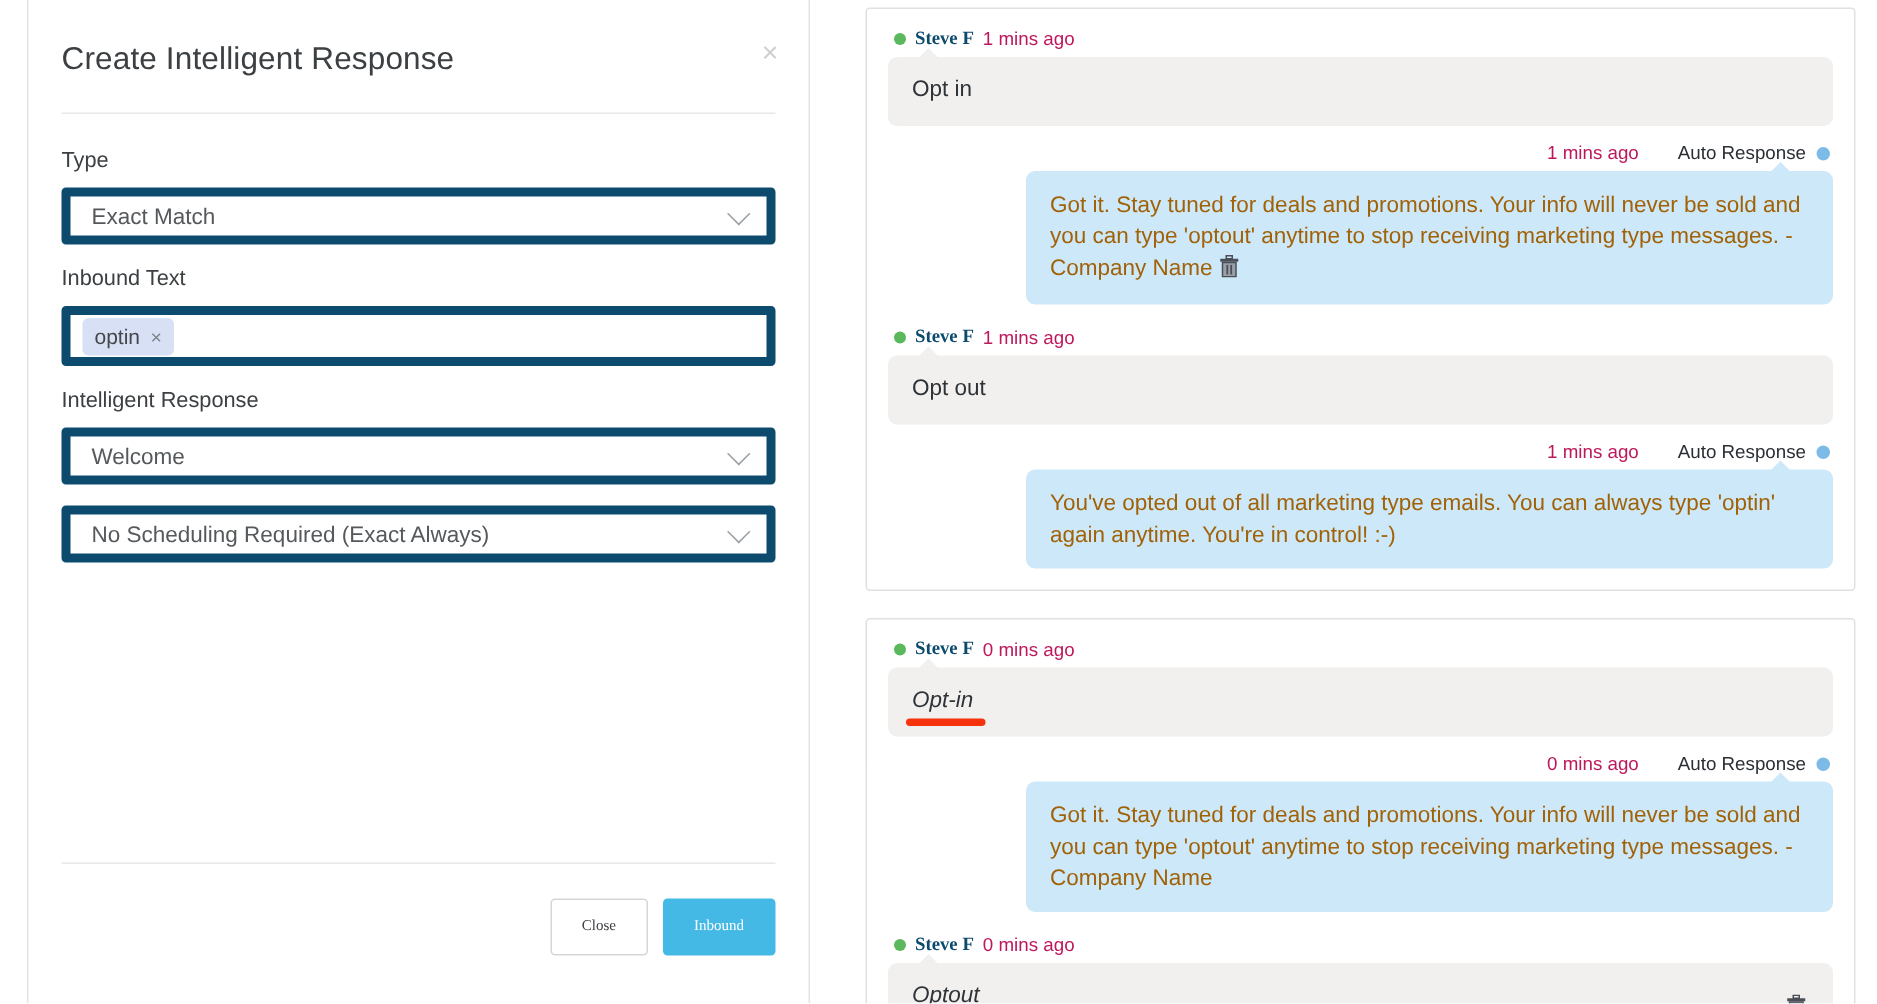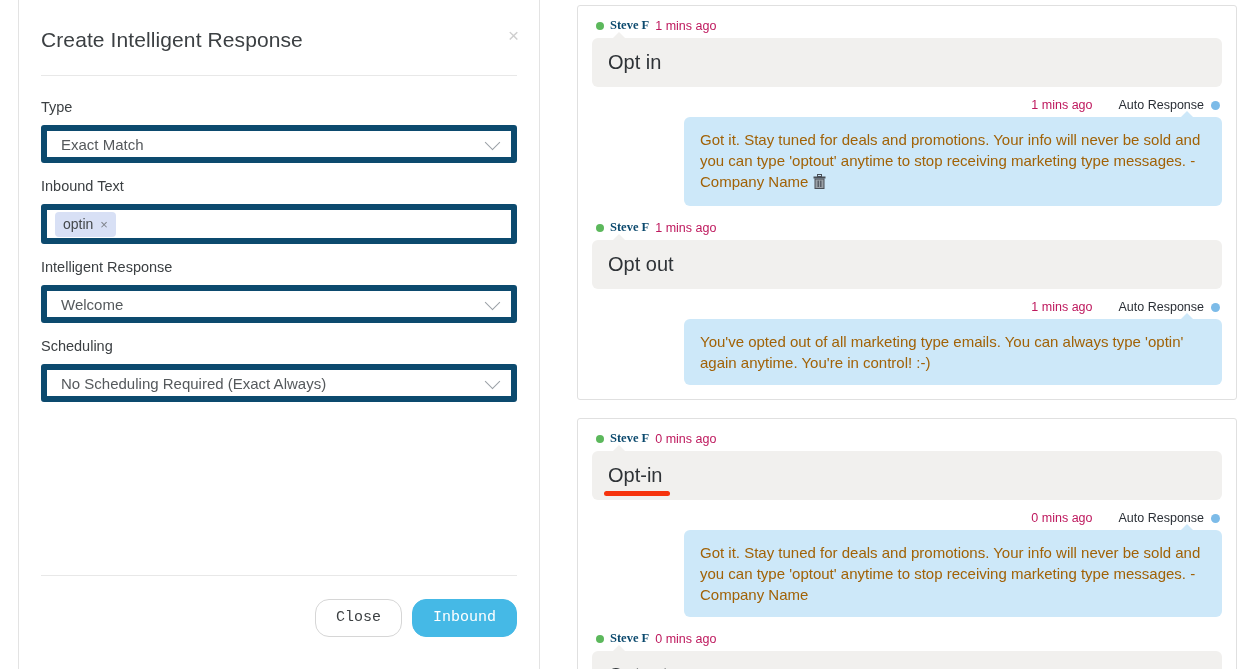--- a/index.html
+++ b/index.html
@@ -80,22 +80,22 @@
 
   .modal-footer-rule {
     position: absolute; left: 22px; right: 22px; top: 575px;
     height: 1px; background: #e8e8e8;
   }
   .modal-footer {
     position: absolute; right: 22px; top: 599px;
     display: flex; gap: 10px; align-items: center;
   }
   .btn {
-    font-family: Liberation Mono, monospace;
-    font-size: 15px; border-radius: 14px; cursor: pointer;
+    font-family: Liberation Serif, serif;
+    font-size: 10px; border-radius: 3px; cursor: pointer;
     height: 38px; padding: 0 20px; line-height: 36px;
   }
   .btn-close { background: #fff; border: 1px solid #d6d6d6; color: #3c4043; }
   .btn-submit { background: #45b9e6; border: 1px solid #45b9e6; color: #fff; }
 
   
   .cards { position: absolute; left: 577px; top: 5px; width: 660px; }
   .card {
     background: #fff;
     border: 1px solid #e0e0e0;
@@ -114,21 +114,21 @@
   }
   .sender { font-size: 12.5px; color: #0c4a6e; font-weight: 700; font-family: Liberation Serif, serif; }
   .stamp { font-size: 12.5px; color: #be185d; }
 
   .bubble-in {
     position: relative;
     background: #f1f0ee;
     border-radius: 6px;
     padding: 13px 16px;
     min-height: 46px;
-    font-size: 20px; color: #2f3337;
+    font-size: 15px; color: #2f3337;
   }
   .bubble-in:before {
     content: ""; position: absolute; top: -6px; left: 20px;
     border-left: 7px solid transparent;
     border-right: 7px solid transparent;
     border-bottom: 7px solid #f1f0ee;
   }
   .bubble-in .trash {
     position: absolute; right: 18px; bottom: 6px;
   }
@@ -152,21 +152,21 @@
     font-size: 15px; color: #a16207; line-height: 21px;
   }
   .bubble-out:before {
     content: ""; position: absolute; top: -6px; right: 28px;
     border-left: 7px solid transparent;
     border-right: 7px solid transparent;
     border-bottom: 7px solid #cde8f9;
   }
   .bubble-out .trash { margin-left: 5px; vertical-align: -2px; }
 
-  .annot-wrap { position: relative; display: inline-block; }
+  .annot-wrap { position: relative; display: inline-block; font-style: italic; }
   .annot-underline {
     position: absolute; left: -4px; bottom: -9px;
     height: 5px; width: calc(100% + 12px);
     background: #f6330d; border-radius: 3px;
   }
   svg.trash-ico { display: inline-block; }
 </style>
 </head>
 <body>
 
@@ -205,21 +205,20 @@
         <div class="control">
           <span>Welcome</span>
           <span class="chev"></span>
         </div>
       </div>
 
       <div class="field">
       </div>
 
       <div class="field">
-        <span class="field-label">Scheduling</span>
         <div class="control">
           <span>No Scheduling Required (Exact Always)</span>
           <span class="chev"></span>
         </div>
       </div>
 
     </div>
 
     <div class="modal-footer-rule"></div>
     <div class="modal-footer">

